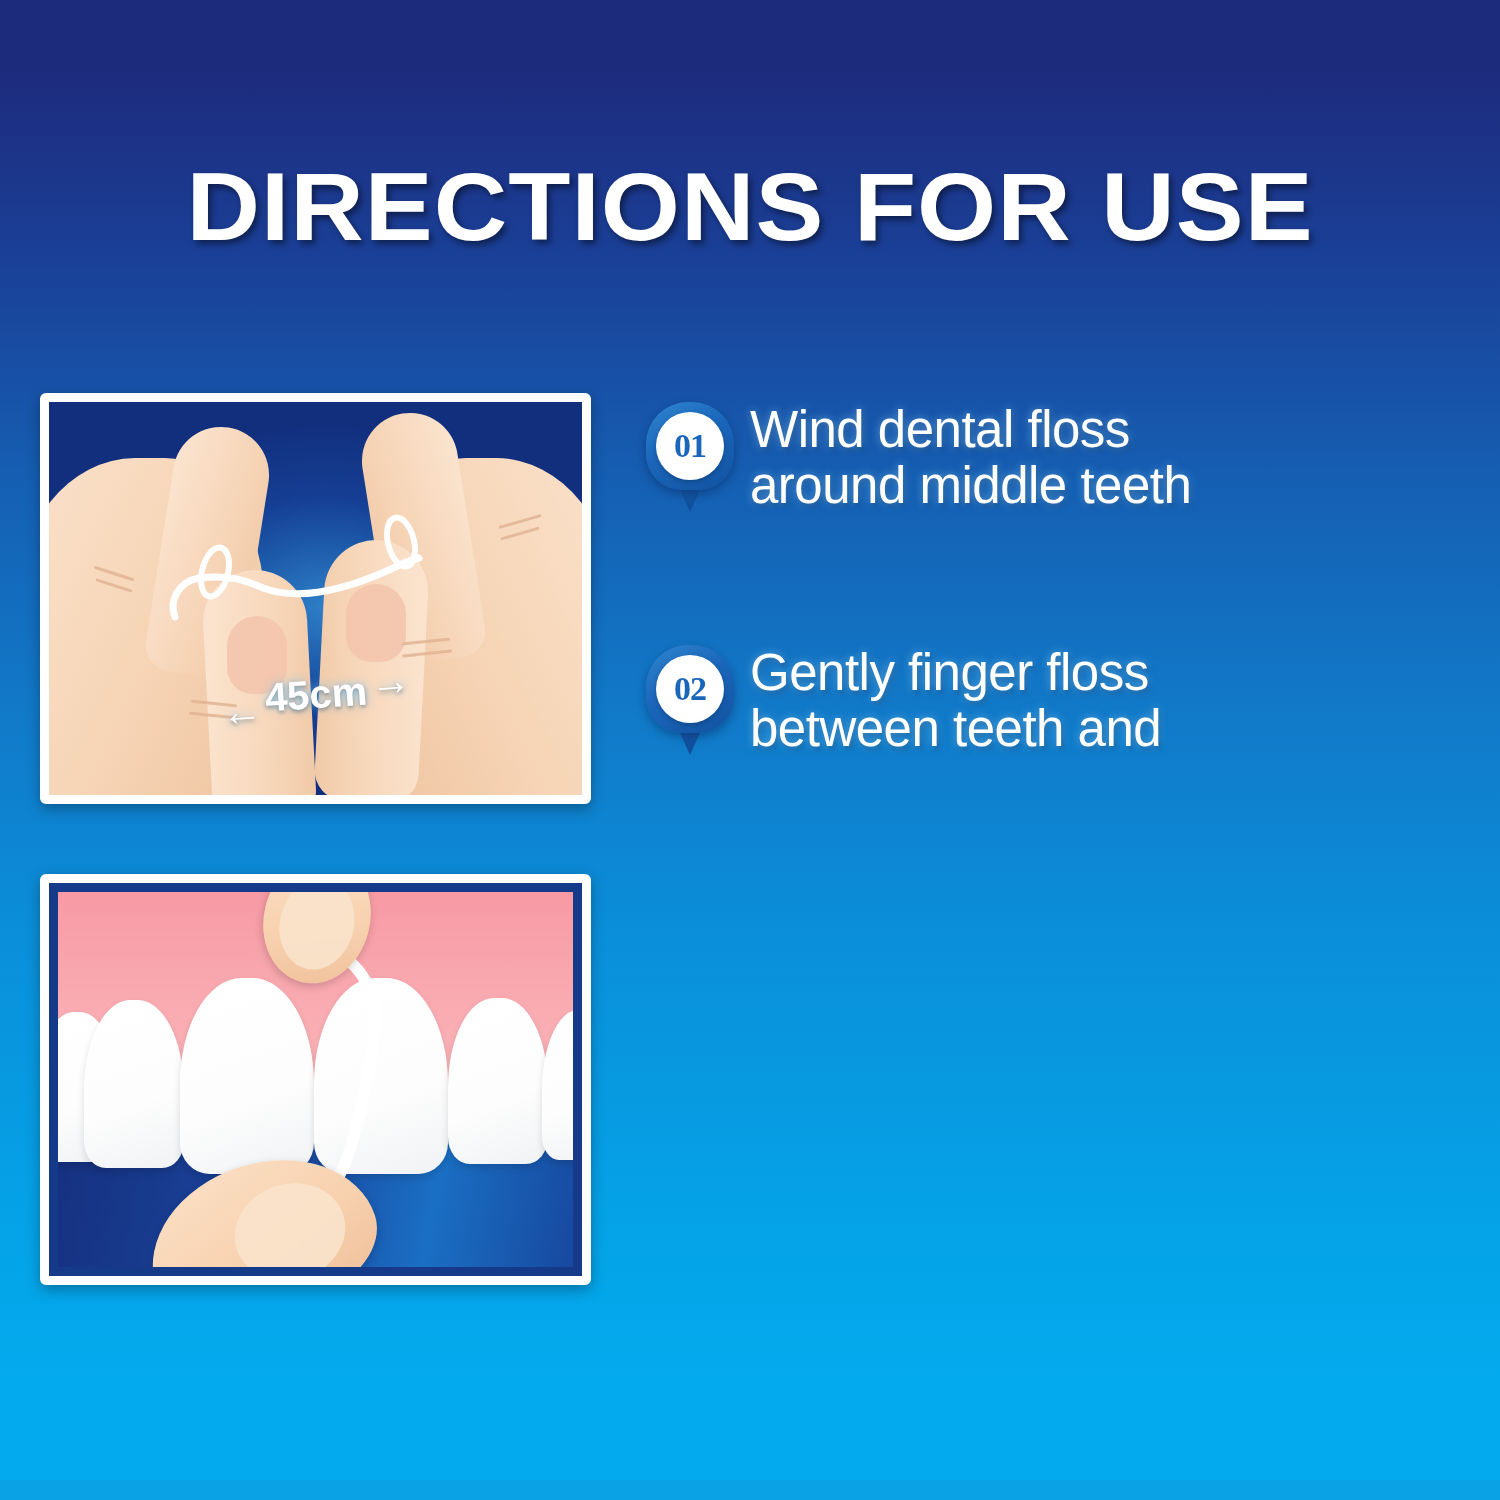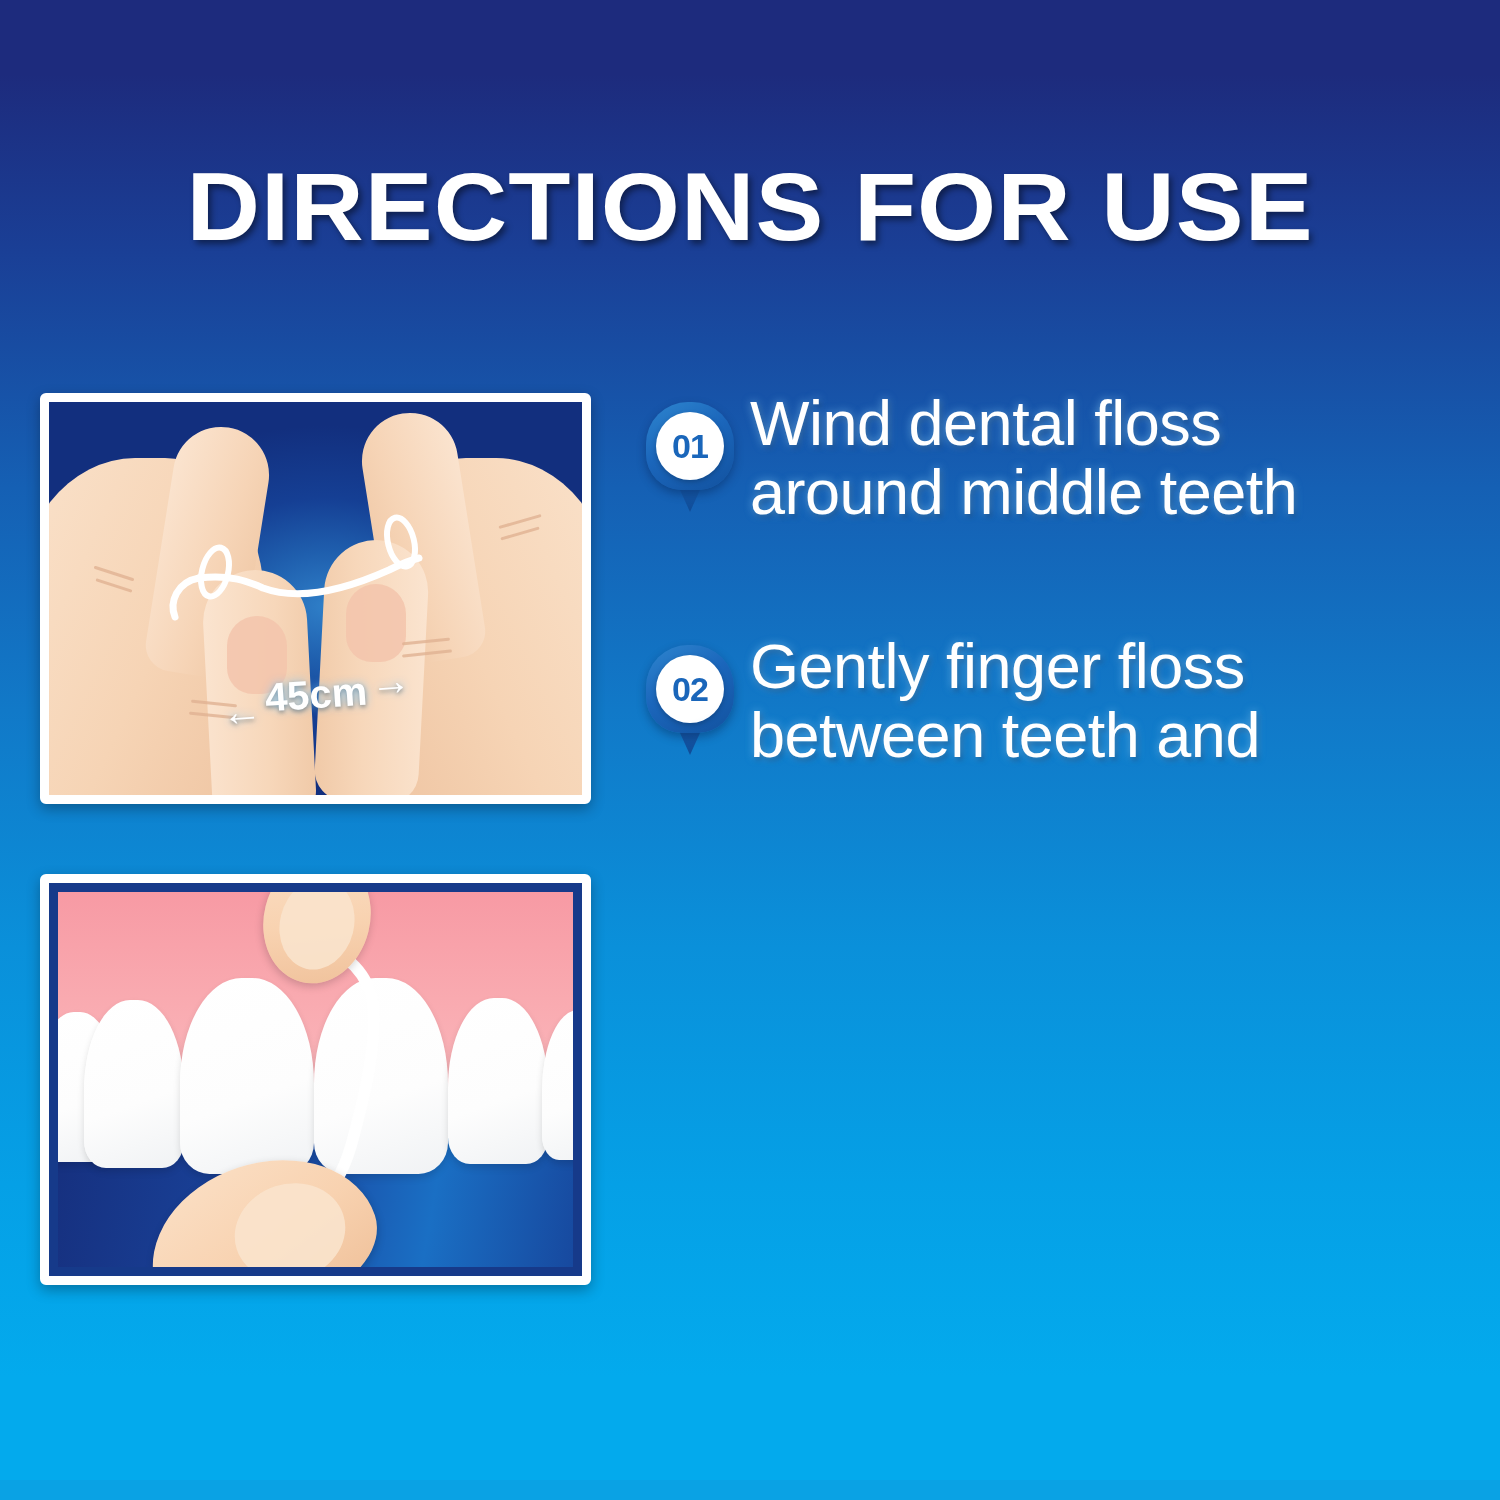--- a/index.html
+++ b/index.html
@@ -287,31 +287,31 @@
     height: 68px;
     background: radial-gradient(circle at 38% 32%, #ffffff 0%, #ffffff 70%, #eef4fa 100%);
     border-radius: 50%;
     display: flex;
     align-items: center;
     justify-content: center;
     box-shadow: 0 2px 5px rgba(0,0,0,0.22);
   }
   .pin-num {
     color: #1a66ba;
-    font-family: Liberation Sans, sans-serif;
+    font-family: Liberation Serif, serif;
     font-weight: bold;
     font-size: 34px;
     letter-spacing: -1px;
     line-height: 1;
   }
   .step-text {
     flex: 1 1 auto;
     color: #ffffff;
     font-family: "Liberation Sans", sans-serif;
-    font-size: 63px;
+    font-size: 51px;
     line-height: 1.10;
     letter-spacing: -0.5px;
     text-shadow: 0 0 9px rgba(150,215,255,0.55), 2px 3px 5px rgba(0,30,70,0.40);
   }
   .step-text .ln { display: block; white-space: nowrap; }
 </style>
 </head>
 <body>
 
 <div id="stage">

